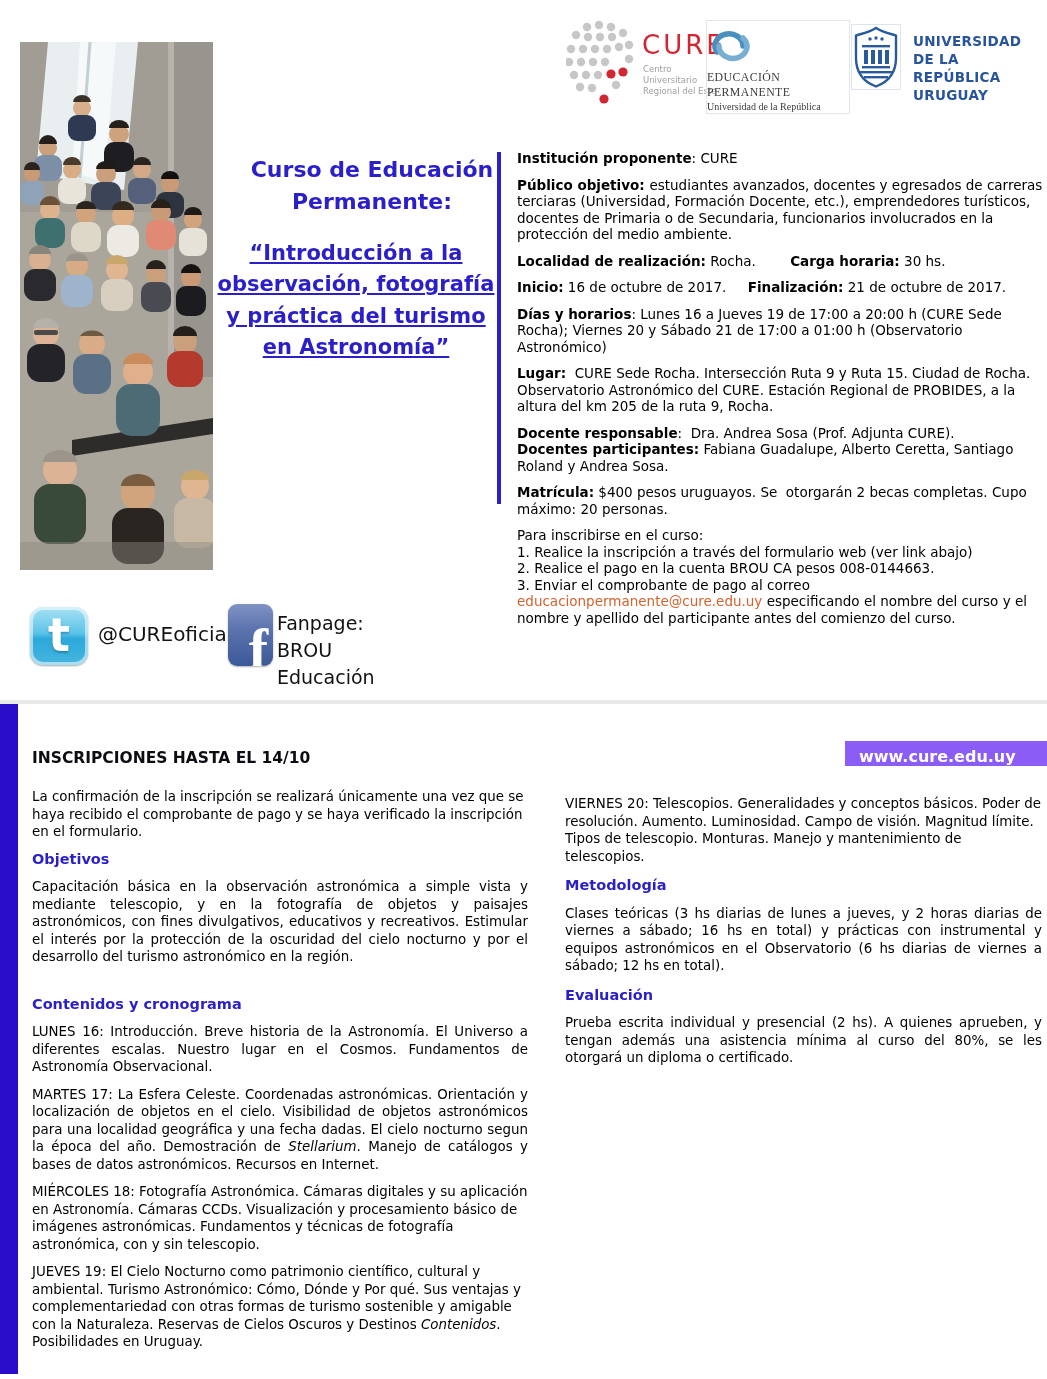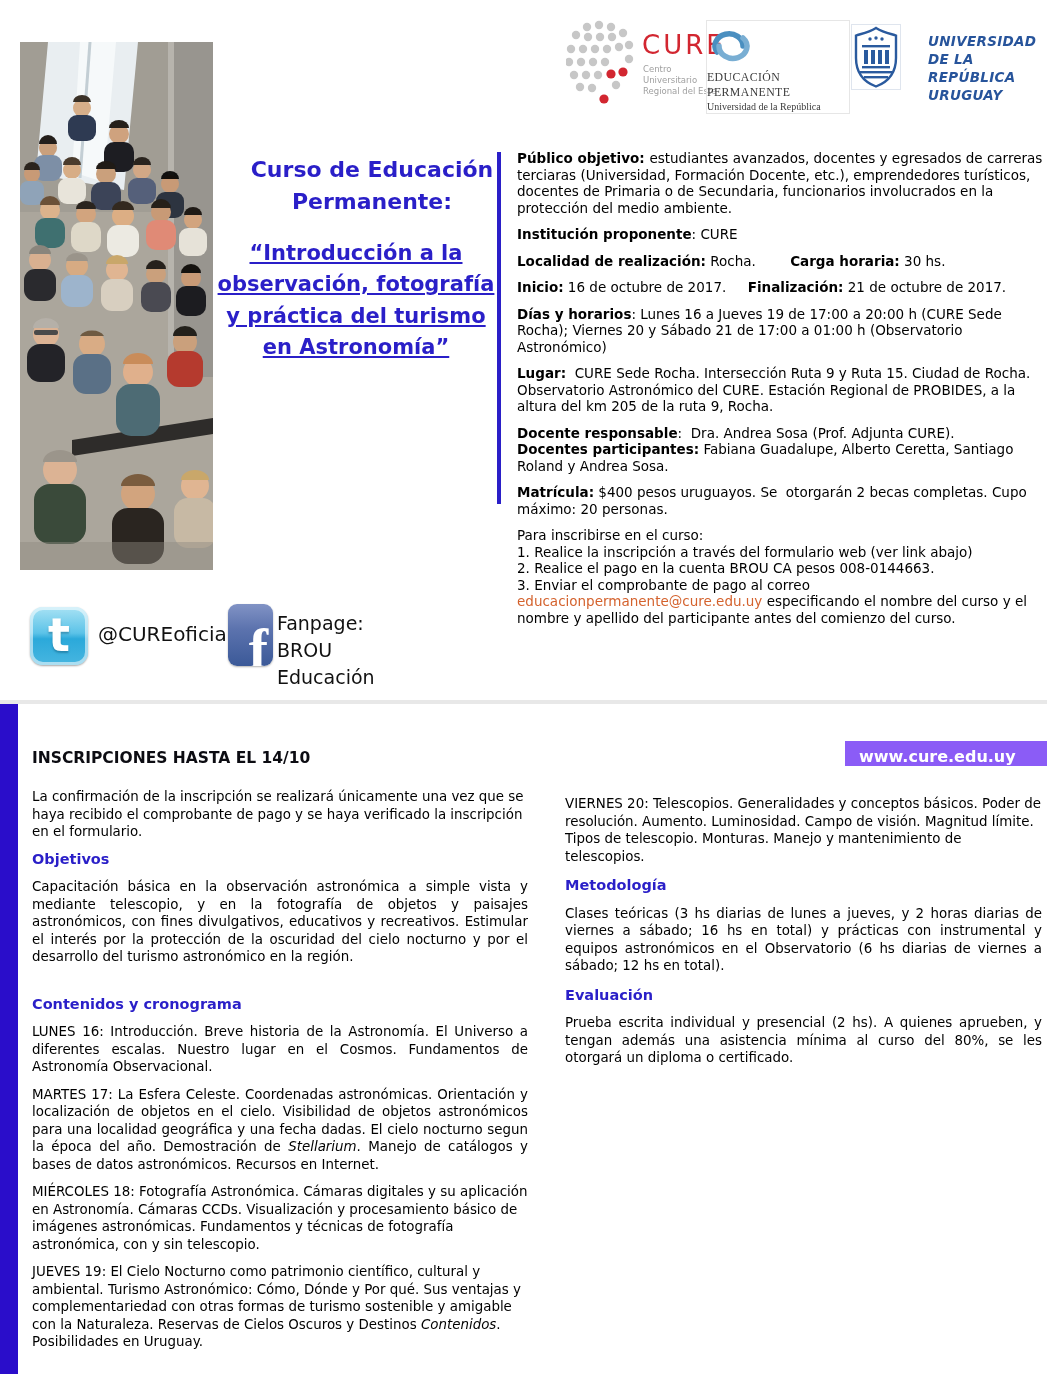--- a/index.html
+++ b/index.html
@@ -14,21 +14,21 @@
   .logo-cure{position:absolute;left:566px;top:16px;width:160px;height:96px;}
   .logo-cure .dots{position:absolute;left:0;top:2px;}
   .logo-cure .cure-title{position:absolute;left:76px;top:14px;font-size:26px;letter-spacing:3px;color:#d22630;font-weight:500;}
   .logo-cure .cure-sub{position:absolute;left:77px;top:48px;font-size:8.5px;line-height:11px;color:#a0a0a0;}
   .logo-ep{position:absolute;left:706px;top:20px;width:142px;height:92px;border:1px solid #e6e6e6;text-align:left;}
   .logo-ep .swirl{margin-top:3px;}
   .logo-ep .ep1{font-family:"Liberation Serif","DejaVu Serif",serif;font-size:11.8px;color:#3b3b3b;letter-spacing:.4px;}
   .logo-ep .ep2{font-family:"Liberation Serif","DejaVu Serif",serif;font-size:10px;color:#3b3b3b;margin-top:1px;}
   .logo-udelar{position:absolute;left:851px;top:20px;width:190px;height:92px;}
   .logo-udelar .shield{position:absolute;left:0;top:4px;}
-  .logo-udelar .utext{position:absolute;left:77px;top:12px;font-size:13.5px;font-weight:bold;color:#27549b;line-height:18px;letter-spacing:.3px;font-style:italic;}
+  .logo-udelar .utext{position:absolute;left:62px;top:12px;font-size:13.5px;font-weight:bold;color:#27549b;line-height:18px;letter-spacing:.3px;}
 
   
   .title-block{position:absolute;left:213px;top:154px;width:286px;text-align:center;color:#2a1fc8;font-weight:bold;}
   .title-heading{font-size:22px;line-height:1.45;padding-left:32px;}
   .title-quote{margin-top:20px;font-size:21px;line-height:1.5;text-decoration:underline;}
 
   
   .vrule{position:absolute;left:497px;top:152px;width:4px;height:352px;background:#2a1fc8;}
   .details{position:absolute;left:517px;top:150px;width:527px;font-size:13.5px;line-height:16.5px;}
   .details p{margin:0 0 10px 0;white-space:pre-wrap;}
@@ -239,22 +239,22 @@
     </div>
   </div>
 
   <div class="title-block">
     <div class="title-heading">Curso de Educación Permanente:</div>
     <div class="title-quote">“Introducción a la observación, fotografía y práctica del turismo en Astronomía”</div>
   </div>
 
   <div class="vrule"></div>
   <div class="details">
+    <p><span class="run-bold">Institución proponente</span><span>: CURE</span></p>
     <p><span class="run-bold">Público objetivo: </span><span>estudiantes avanzados, docentes y egresados de carreras terciaras (Universidad, Formación Docente, etc.), emprendedores turísticos, docentes de Primaria o de Secundaria, funcionarios involucrados en la protección del medio ambiente.</span></p>
-    <p><span class="run-bold">Institución proponente</span><span>: CURE</span></p>
     <p><span class="run-bold">Localidad de realización:</span><span> Rocha.        </span><span class="run-bold">Carga horaria:</span><span> 30 hs.</span></p>
     <p><span class="run-bold">Inicio:</span><span> 16 de octubre de 2017.     </span><span class="run-bold">Finalización:</span><span> 21 de octubre de 2017.</span></p>
     <p><span class="run-bold">Días y horarios</span><span>: Lunes 16 a Jueves 19 de 17:00 a 20:00 h (CURE Sede Rocha); Viernes 20 y Sábado 21 de 17:00 a 01:00 h (Observatorio Astronómico)</span></p>
     <p><span class="run-bold">Lugar:</span><span>  CURE Sede Rocha. Intersección Ruta 9 y Ruta 15. Ciudad de Rocha. Observatorio Astronómico del CURE. Estación Regional de PROBIDES, a la altura del km 205 de la ruta 9, Rocha.</span></p>
     <p><span class="run-bold">Docente responsable</span><span>:  Dra. Andrea Sosa (Prof. Adjunta CURE).</span><br><span class="run-bold">Docentes participantes:</span><span> Fabiana Guadalupe, Alberto Ceretta, Santiago Roland y Andrea Sosa.</span></p>
     <p><span class="run-bold">Matrícula:</span><span> $400 pesos uruguayos. Se  otorgarán 2 becas completas. Cupo máximo: 20 personas.</span></p>
     <p><span>Para inscribirse en el curso:</span><br><span>1. Realice la inscripción a través del formulario web (ver link abajo)</span><br><span>2. Realice el pago en la cuenta BROU CA pesos 008-0144663.</span><br><span>3. Enviar el comprobante de pago al correo</span><br><span class="run-link">educacionpermanente@cure.edu.uy</span><span> especificando el nombre del curso y el nombre y apellido del participante antes del comienzo del curso.</span></p>
   </div>
 
   <div class="tw-icon"><span>t</span></div>

